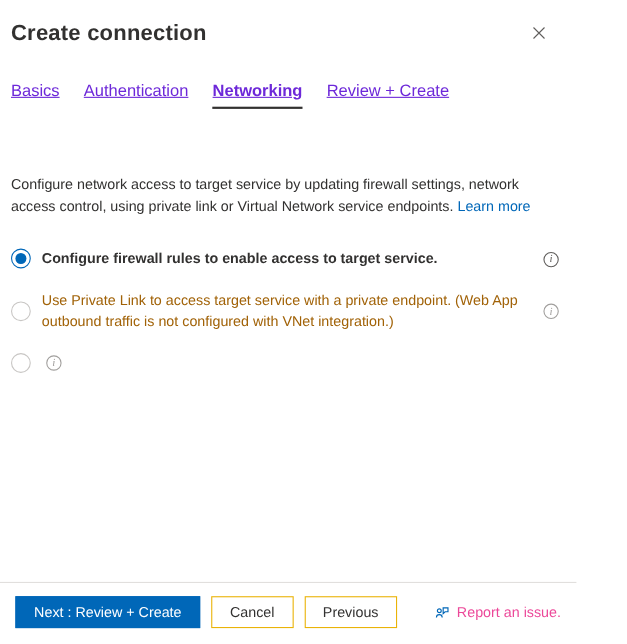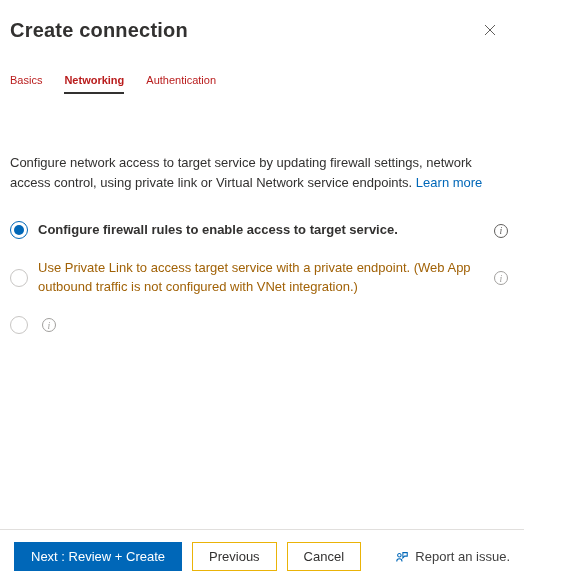--- a/index.html
+++ b/index.html
@@ -3,62 +3,63 @@
 <meta charset="utf-8">
 <style>
   * { box-sizing: border-box; margin: 0; padding: 0; }
   html, body { width: 570px; height: 585px; font-family: "Segoe UI", Arial, sans-serif; font-size: 13px; color: #323130; background: #fff; }
   .panel { width: 524px; height: 585px; display: flex; flex-direction: column; position: relative; }
   .header { display: flex; align-items: center; justify-content: space-between; padding: 14px 18px 4px 10px; }
   .header h1 { font-size: 20px; font-weight: 600; letter-spacing: 0.2px; }
   .close-btn { width: 32px; height: 32px; display: flex; align-items: center; justify-content: center; color: #605e5c; background: none; border: none; cursor: pointer; }
   .close-btn svg { width: 12px; height: 12px; }
   .tabs { display: flex; gap: 22px; padding: 18px 10px 0 10px; border-bottom: 1px solid transparent; }
-  .tab { font-size: 11px; color: #b91c1c; padding: 6px 0 8px 0; cursor: pointer; }
+  .tab { font-size: 15px; color: #6d28d9; padding: 6px 0 8px 0; cursor: pointer; text-decoration: underline; }
   .tab.active { font-weight: 600; position: relative; }
   .tab.active::after { content: ""; position: absolute; left: 0; right: 0; bottom: 0; height: 2px; background: #323130; }
   .content { padding: 18px 16px 0 10px; flex: 1; overflow: auto; }
   .desc { line-height: 1.5; color: #323130; margin-top: 40px; }
   .desc a, .link { color: #0067b8; text-decoration: none; cursor: pointer; }
   .options { margin-top: 28px; display: flex; flex-direction: column; gap: 18px; }
   .option { display: flex; align-items: center; gap: 10px; line-height: 1.5; }
   .radio { width: 18px; height: 18px; border-radius: 50%; border: 1px solid #605e5c; flex-shrink: 0; position: relative; margin-top: 1px; cursor: pointer; }
   .radio.selected { border-color: #0067b8; }
   .radio.selected::after { content: ""; position: absolute; left: 3px; top: 3px; width: 10px; height: 10px; border-radius: 50%; background: #0067b8; }
   .radio.disabled { border-color: #c8c6c4; cursor: default; }
   .option-label { flex: 1; }
   .option-label.bold { font-weight: 600; }
   .option-label.disabled { color: #a16207; }
   .info-icon { width: 14px; height: 14px; border: 1px solid #605e5c; border-radius: 50%; display: inline-flex; align-items: center; justify-content: center; font-size: 10px; color: #605e5c; margin-left: 4px; cursor: pointer; flex-shrink: 0; margin-top: 2px; font-family: Georgia, serif; font-style: italic; }
   .info-icon.dim { border-color: #a19f9d; color: #a19f9d; }
   .configure-link { margin-top: 22px; display: block; }
   .footer { border-top: 1px solid #e1dfdd; padding: 12px 14px 14px 14px; display: flex; align-items: center; gap: 10px; }
   .btn { font-size: 13px; padding: 6px 16px; border: 1px solid #eab308; background: #fff; color: #323130; cursor: pointer; min-height: 28px; }
   .btn.primary { background: #0067b8; border-color: #0067b8; color: #fff; font-weight: 400; }
-  .report { margin-left: auto; color: #404040; display: flex; align-items: center; gap: 6px; cursor: pointer; }
+  .report { margin-left: auto; color: #ec4899; display: flex; align-items: center; gap: 6px; cursor: pointer; }
   .report svg { width: 14px; height: 14px; }
 </style>
 </head>
 <body>
 
 <div class="panel">
 
   <div class="header">
     <h1>Create connection</h1>
     <button class="close-btn">
       <svg viewBox="0 0 12 12">
           <path d="M1 1 L11 11 M11 1 L1 11" stroke="#605e5c" stroke-width="1"></path>
         </svg>
     </button>
   </div>
 
   <div class="tabs">
     <div class="tab">Basics</div>
+    <div class="tab">Authentication</div>
     <div class="tab active">Networking</div>
-    <div class="tab">Authentication</div>
+    <div class="tab">Review + Create</div>
   </div>
 
   <div class="content">
     <p class="desc">
       <span>Configure network access to target service by updating firewall settings, network access control, using private link or Virtual Network service endpoints.</span>
       <a class="link">Learn more</a>
     </p>
 
     <div class="options">
 
@@ -78,22 +79,22 @@
         <div class="radio disabled"></div>
         <span class="info-icon dim">i</span>
       </div>
 
     </div>
 
   </div>
 
   <div class="footer">
     <button class="btn primary">Next : Review + Create</button>
+    <button class="btn">Cancel</button>
     <button class="btn">Previous</button>
-    <button class="btn">Cancel</button>
     <a class="report">
       <svg viewBox="0 0 16 16" fill="none" stroke="#0067b8" stroke-width="1.2">
         <circle cx="5" cy="6" r="2"></circle>
         <path d="M2 13c0-2 1.5-3 3-3s3 1 3 3"></path>
         <path d="M9 3h5v4h-3l-2 2V3z"></path>
       </svg>
       <span>Report an issue.</span>
     </a>
   </div>
 

